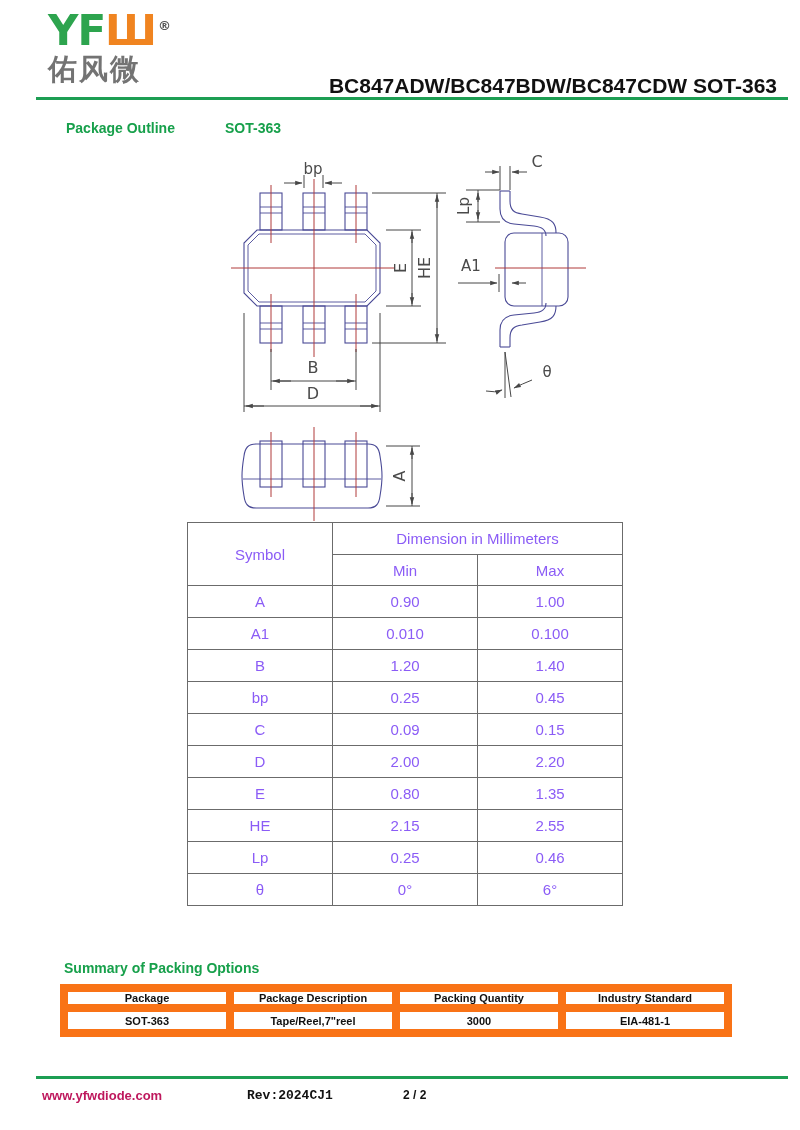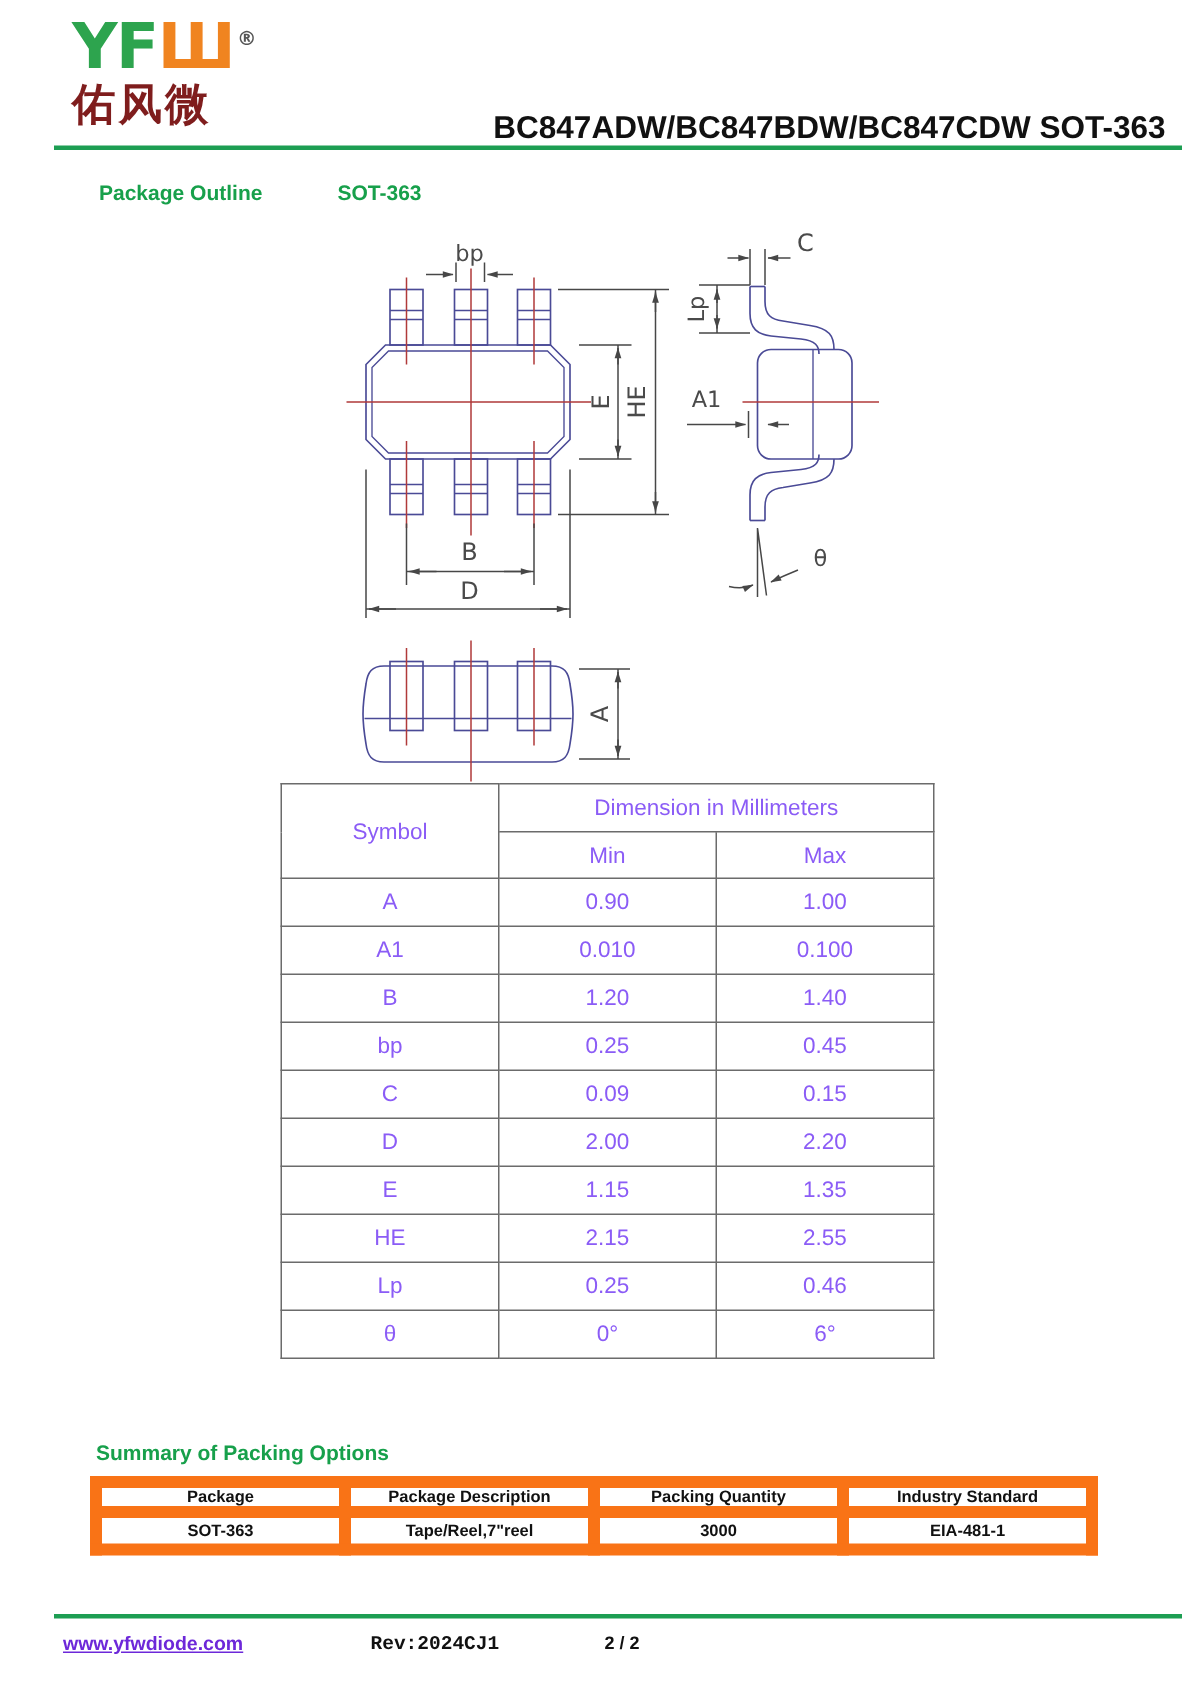--- a/index.html
+++ b/index.html
@@ -5,21 +5,21 @@
   * { margin:0; padding:0; box-sizing:border-box; }
   body { background:#e8e8e8; font-family:"Liberation Sans", sans-serif; }
   .page { position:relative; width:800px; height:1130px; background:#ffffff; margin:0 auto; overflow:hidden; }
 
   
   .logo { position:absolute; left:48px; top:10px; line-height:1; }
   .logo-main { font-weight:bold; font-size:42px; letter-spacing:-1px; font-family:"DejaVu Sans", sans-serif;text-align:center; }
   .logo-yf { color:#2da44e; }
   .logo-w  { color:#f08420; }
   .logo-reg { color:#555; font-size:13px; vertical-align:super; font-weight:bold; margin-left:2px; }
-  .logo-cn { font-weight:bold; font-size:29px; color:#7f1d1d; margin-top:3px; letter-spacing:2px; font-family:"DejaVu Sans", sans-serif; }
+  .logo-cn { font-weight:bold; font-size:29px; color:#737373; margin-top:3px; letter-spacing:2px; font-family:"DejaVu Sans", sans-serif; }
   .doc-title { position:absolute; top:74px; right:23px; font-weight:bold; font-size:21px; color:#111; font-family:"Liberation Sans", sans-serif; }
   .rule { position:absolute; left:36px; width:752px; height:3px; background:#1d9e53; }
   .rule.top { top:97px; }
   .rule.bottom { top:1076px; }
 
   .section-label { position:absolute; font-weight:bold; font-size:14px; color:#17a04b; }
   .pkg-outline { left:66px; top:120px; }
   .pkg-name { left:225px; top:120px; }
 
   
@@ -43,21 +43,21 @@
   
   .packing-title { position:absolute; left:64px; top:960px; font-weight:bold; font-size:14px; color:#17a04b; }
   .pack-table { position:absolute; left:60px; top:984px; width:672px; border-collapse:collapse; table-layout:fixed; }
   .pack-table td { border:8px solid #f97316; text-align:center; vertical-align:middle; font-size:11px; font-weight:bold;
       color:#111; font-family:"Liberation Sans", sans-serif; }
   .pack-table .ph td { height:20px; }
   .pack-table .pd td { height:25px; }
 
   
   .footer-item { position:absolute; top:1088px; font-weight:bold; font-size:13px; color:#111; }
-  .f-link { left:42px; color:#6d28d9; text-decoration:underline; cursor:pointer; }
+  .f-link { left:42px; color:#be185d; cursor:pointer; }
   .f-rev { left:247px;font-family:Liberation Mono, monospace; }
   .f-page { left:403px; font-size:12px; }
   .f-company { left:482px; font-size:14px; }
 </style>
 </head>
 <body>
 
 <div class="page">
 
   <div class="logo">
@@ -205,21 +205,21 @@
       <td>0.09</td>
       <td>0.15</td>
     </tr>
     <tr class="dr">
       <td>D</td>
       <td>2.00</td>
       <td>2.20</td>
     </tr>
     <tr class="dr">
       <td>E</td>
-      <td>1.15</td>
+      <td>0.80</td>
       <td>1.35</td>
     </tr>
     <tr class="dr">
       <td>HE</td>
       <td>2.15</td>
       <td>2.55</td>
     </tr>
     <tr class="dr">
       <td>Lp</td>
       <td>0.25</td>

